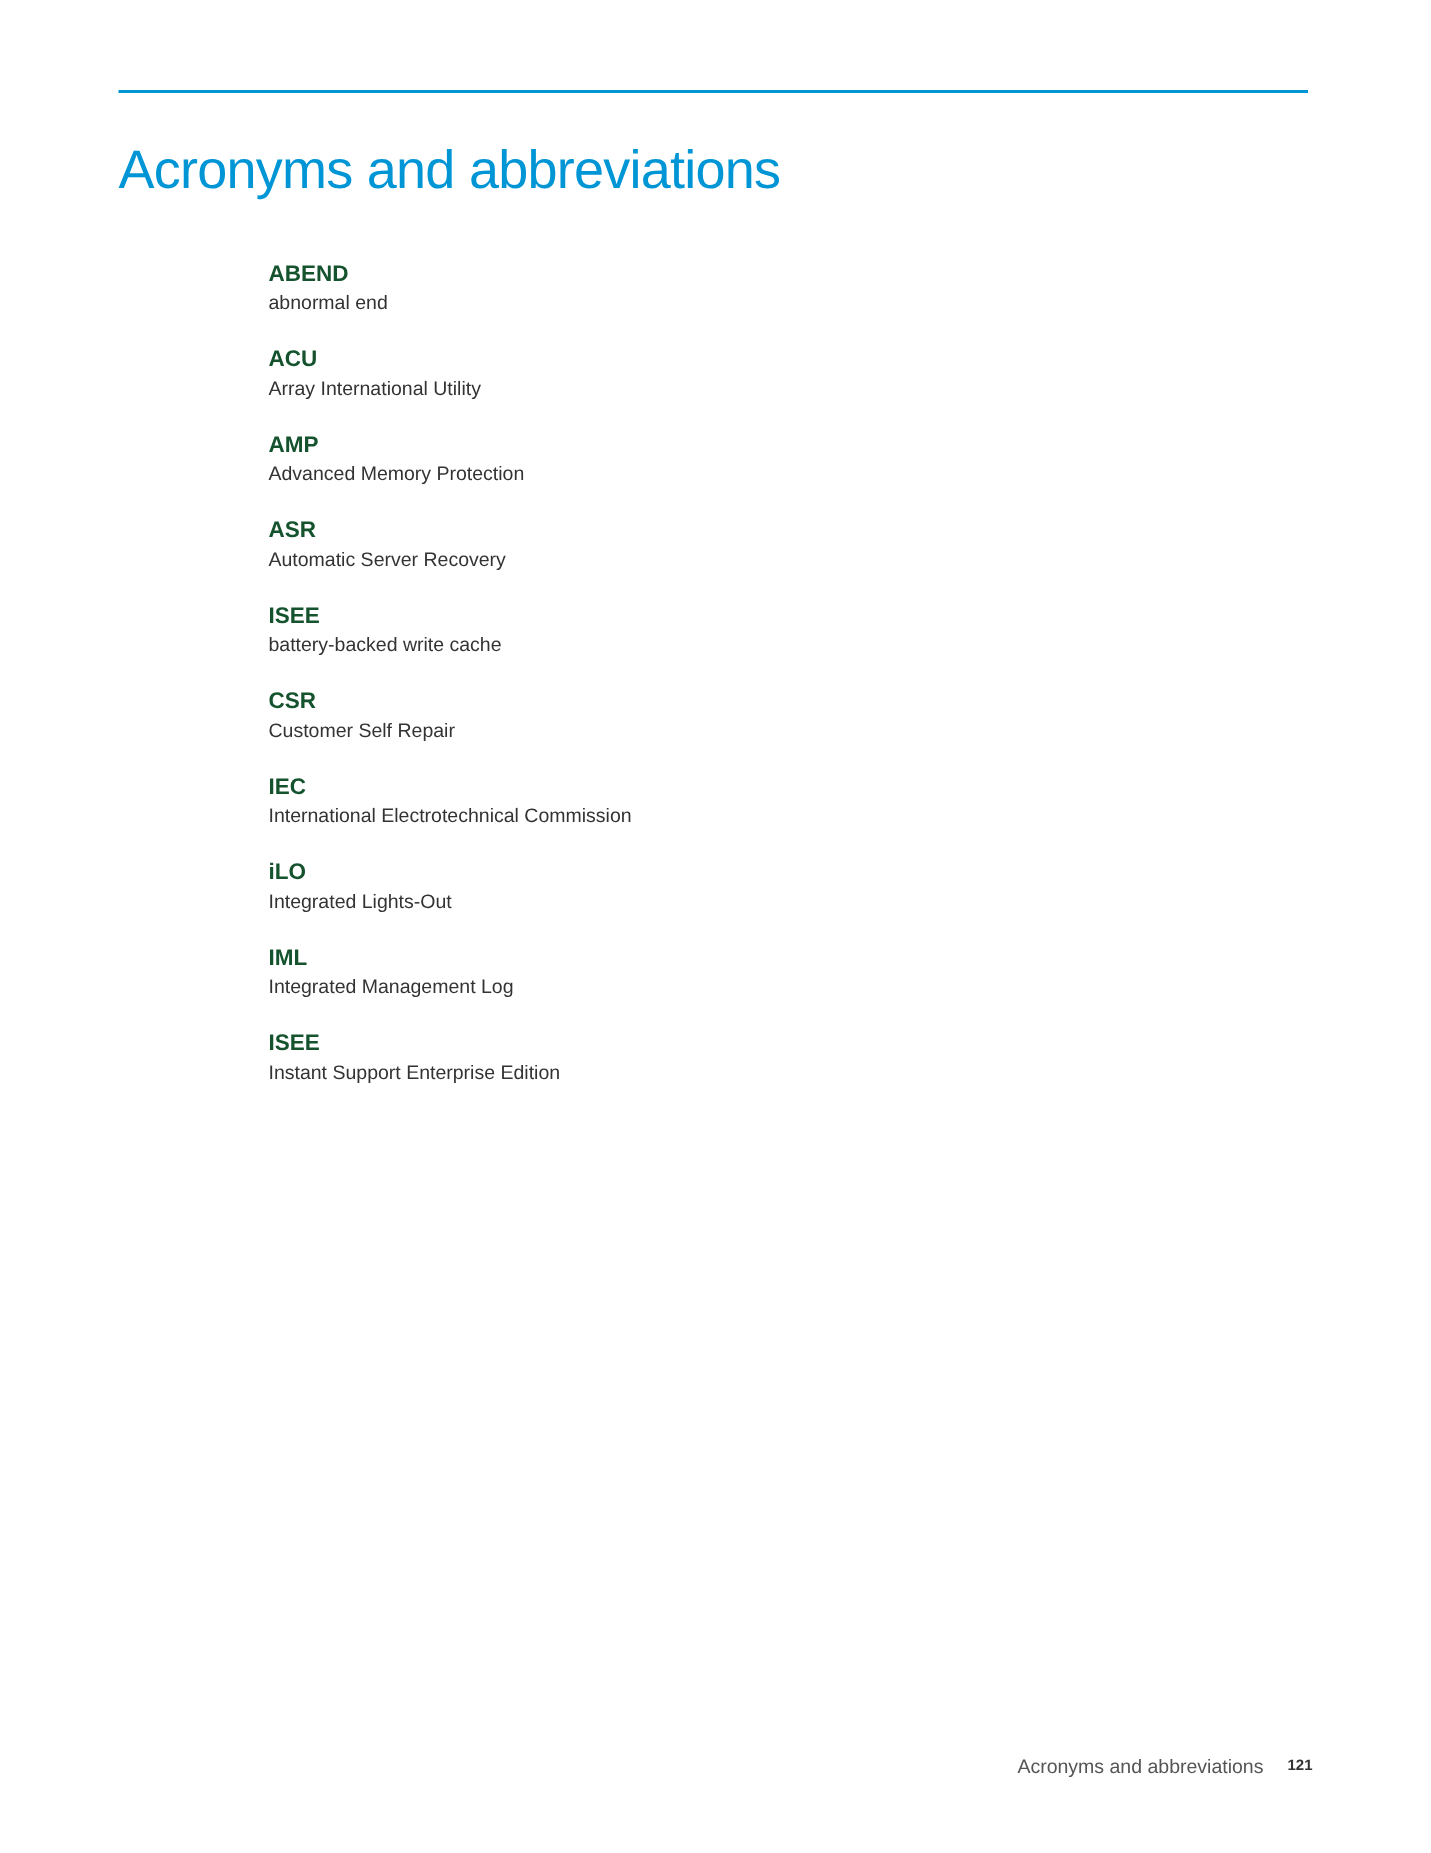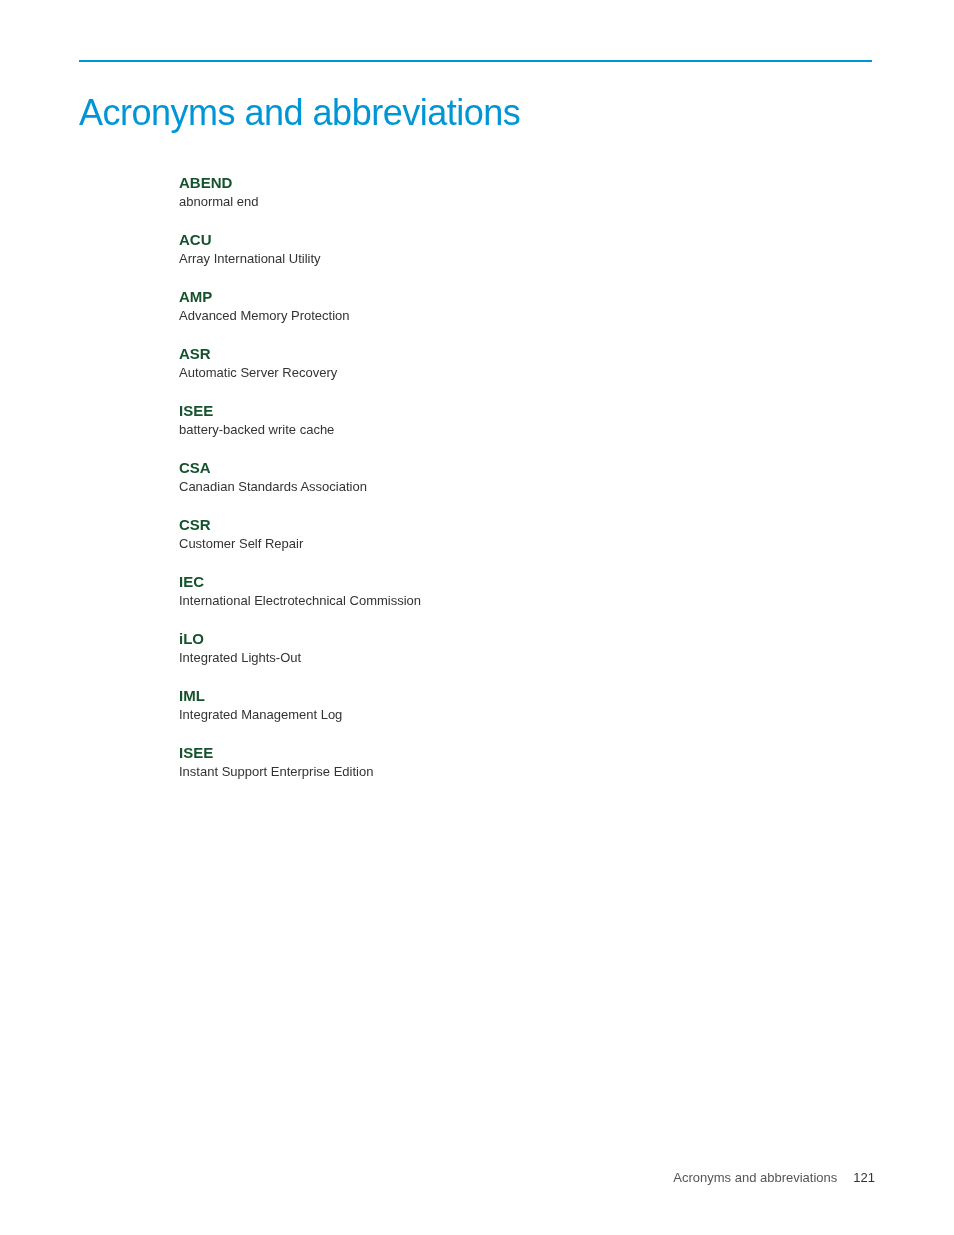--- a/index.html
+++ b/index.html
@@ -71,22 +71,22 @@
       gap: 16px;
     }
 
     .footer-text {
       color: #555555;
       font-size: 13px;
     }
 
     .footer-page-number {
       color: #333333;
-      font-size: 13px;
-      font-weight: 400;
+      font-size: 10px;
+      font-weight: 700;
     }
   </style>
 </head>
 <body>
 
 <div class="page">
   <hr class="top-rule">
   <h1 class="page-title">Acronyms and abbreviations</h1>
 
   <div class="acronym-list">
@@ -105,24 +105,20 @@
       </div>
       <div class="acronym-entry">
         <div class="acronym-term">ASR</div>
         <div class="acronym-definition">Automatic Server Recovery</div>
       </div>
       <div class="acronym-entry">
         <div class="acronym-term">ISEE</div>
         <div class="acronym-definition">battery-backed write cache</div>
       </div>
       <div class="acronym-entry">
-        <div class="acronym-term">CSA</div>
-        <div class="acronym-definition">Canadian Standards Association</div>
-      </div>
-      <div class="acronym-entry">
         <div class="acronym-term">CSR</div>
         <div class="acronym-definition">Customer Self Repair</div>
       </div>
       <div class="acronym-entry">
         <div class="acronym-term">IEC</div>
         <div class="acronym-definition">International Electrotechnical Commission</div>
       </div>
       <div class="acronym-entry">
         <div class="acronym-term">iLO</div>
         <div class="acronym-definition">Integrated Lights-Out</div>

